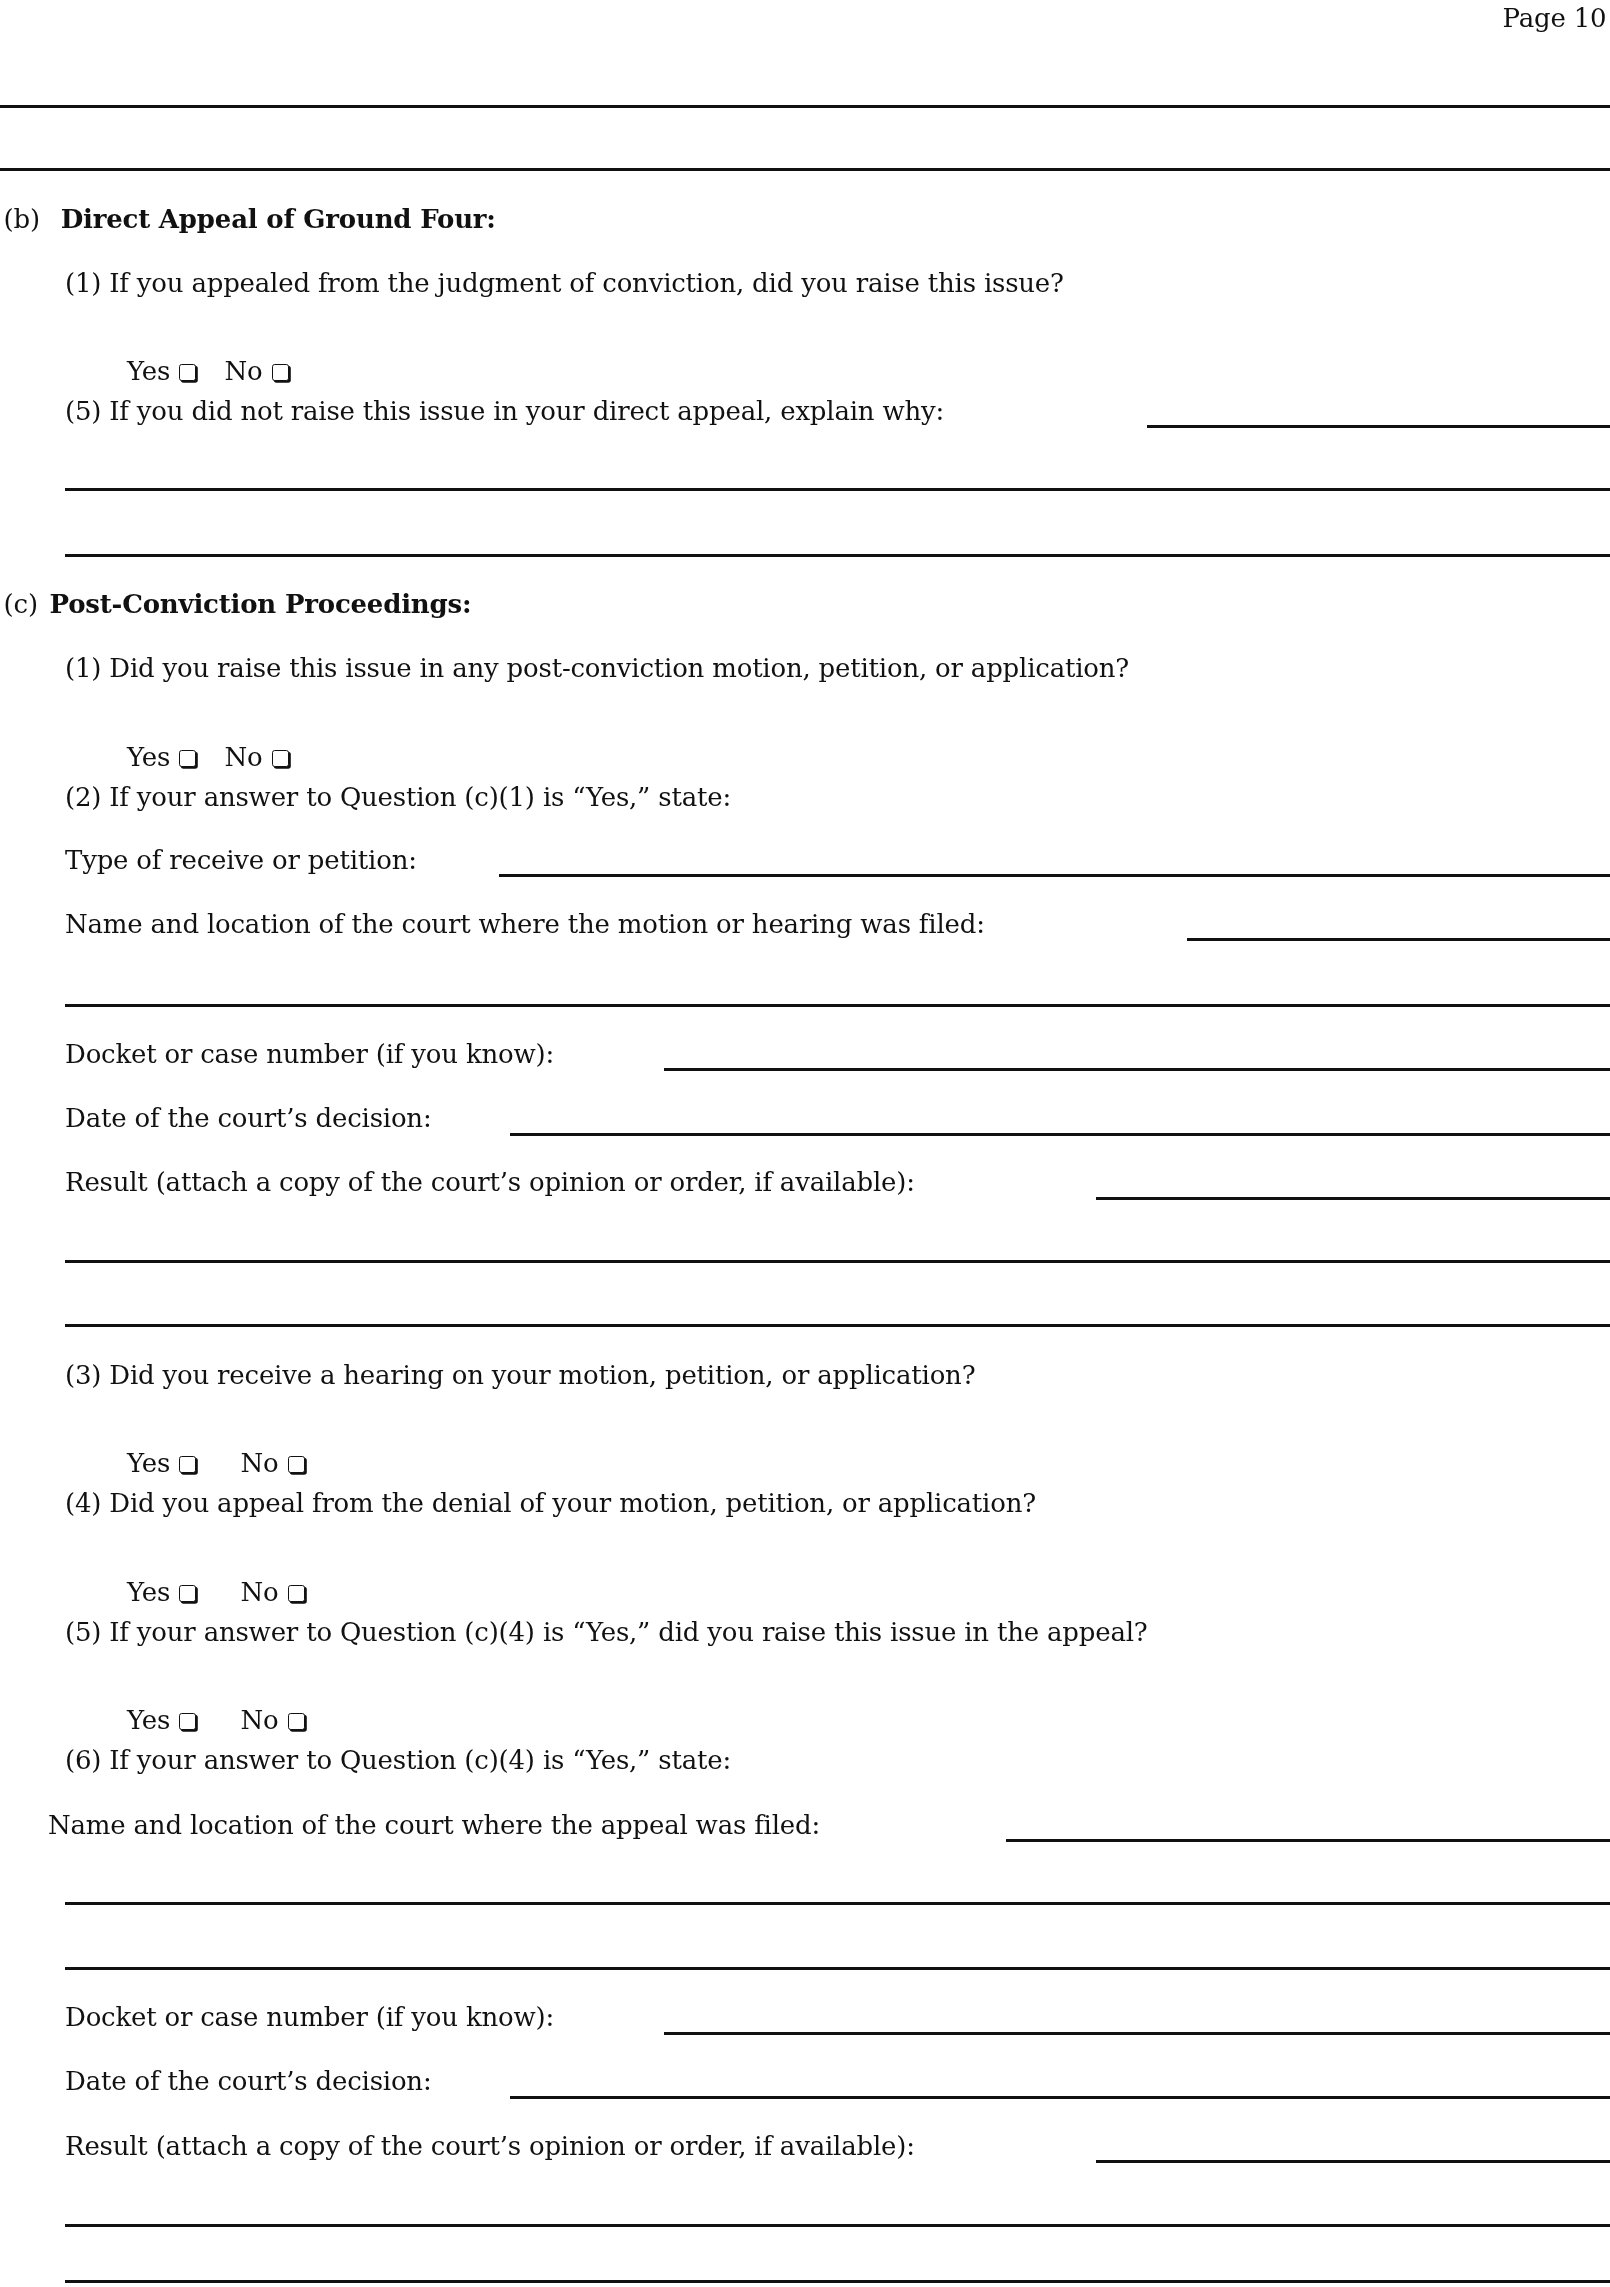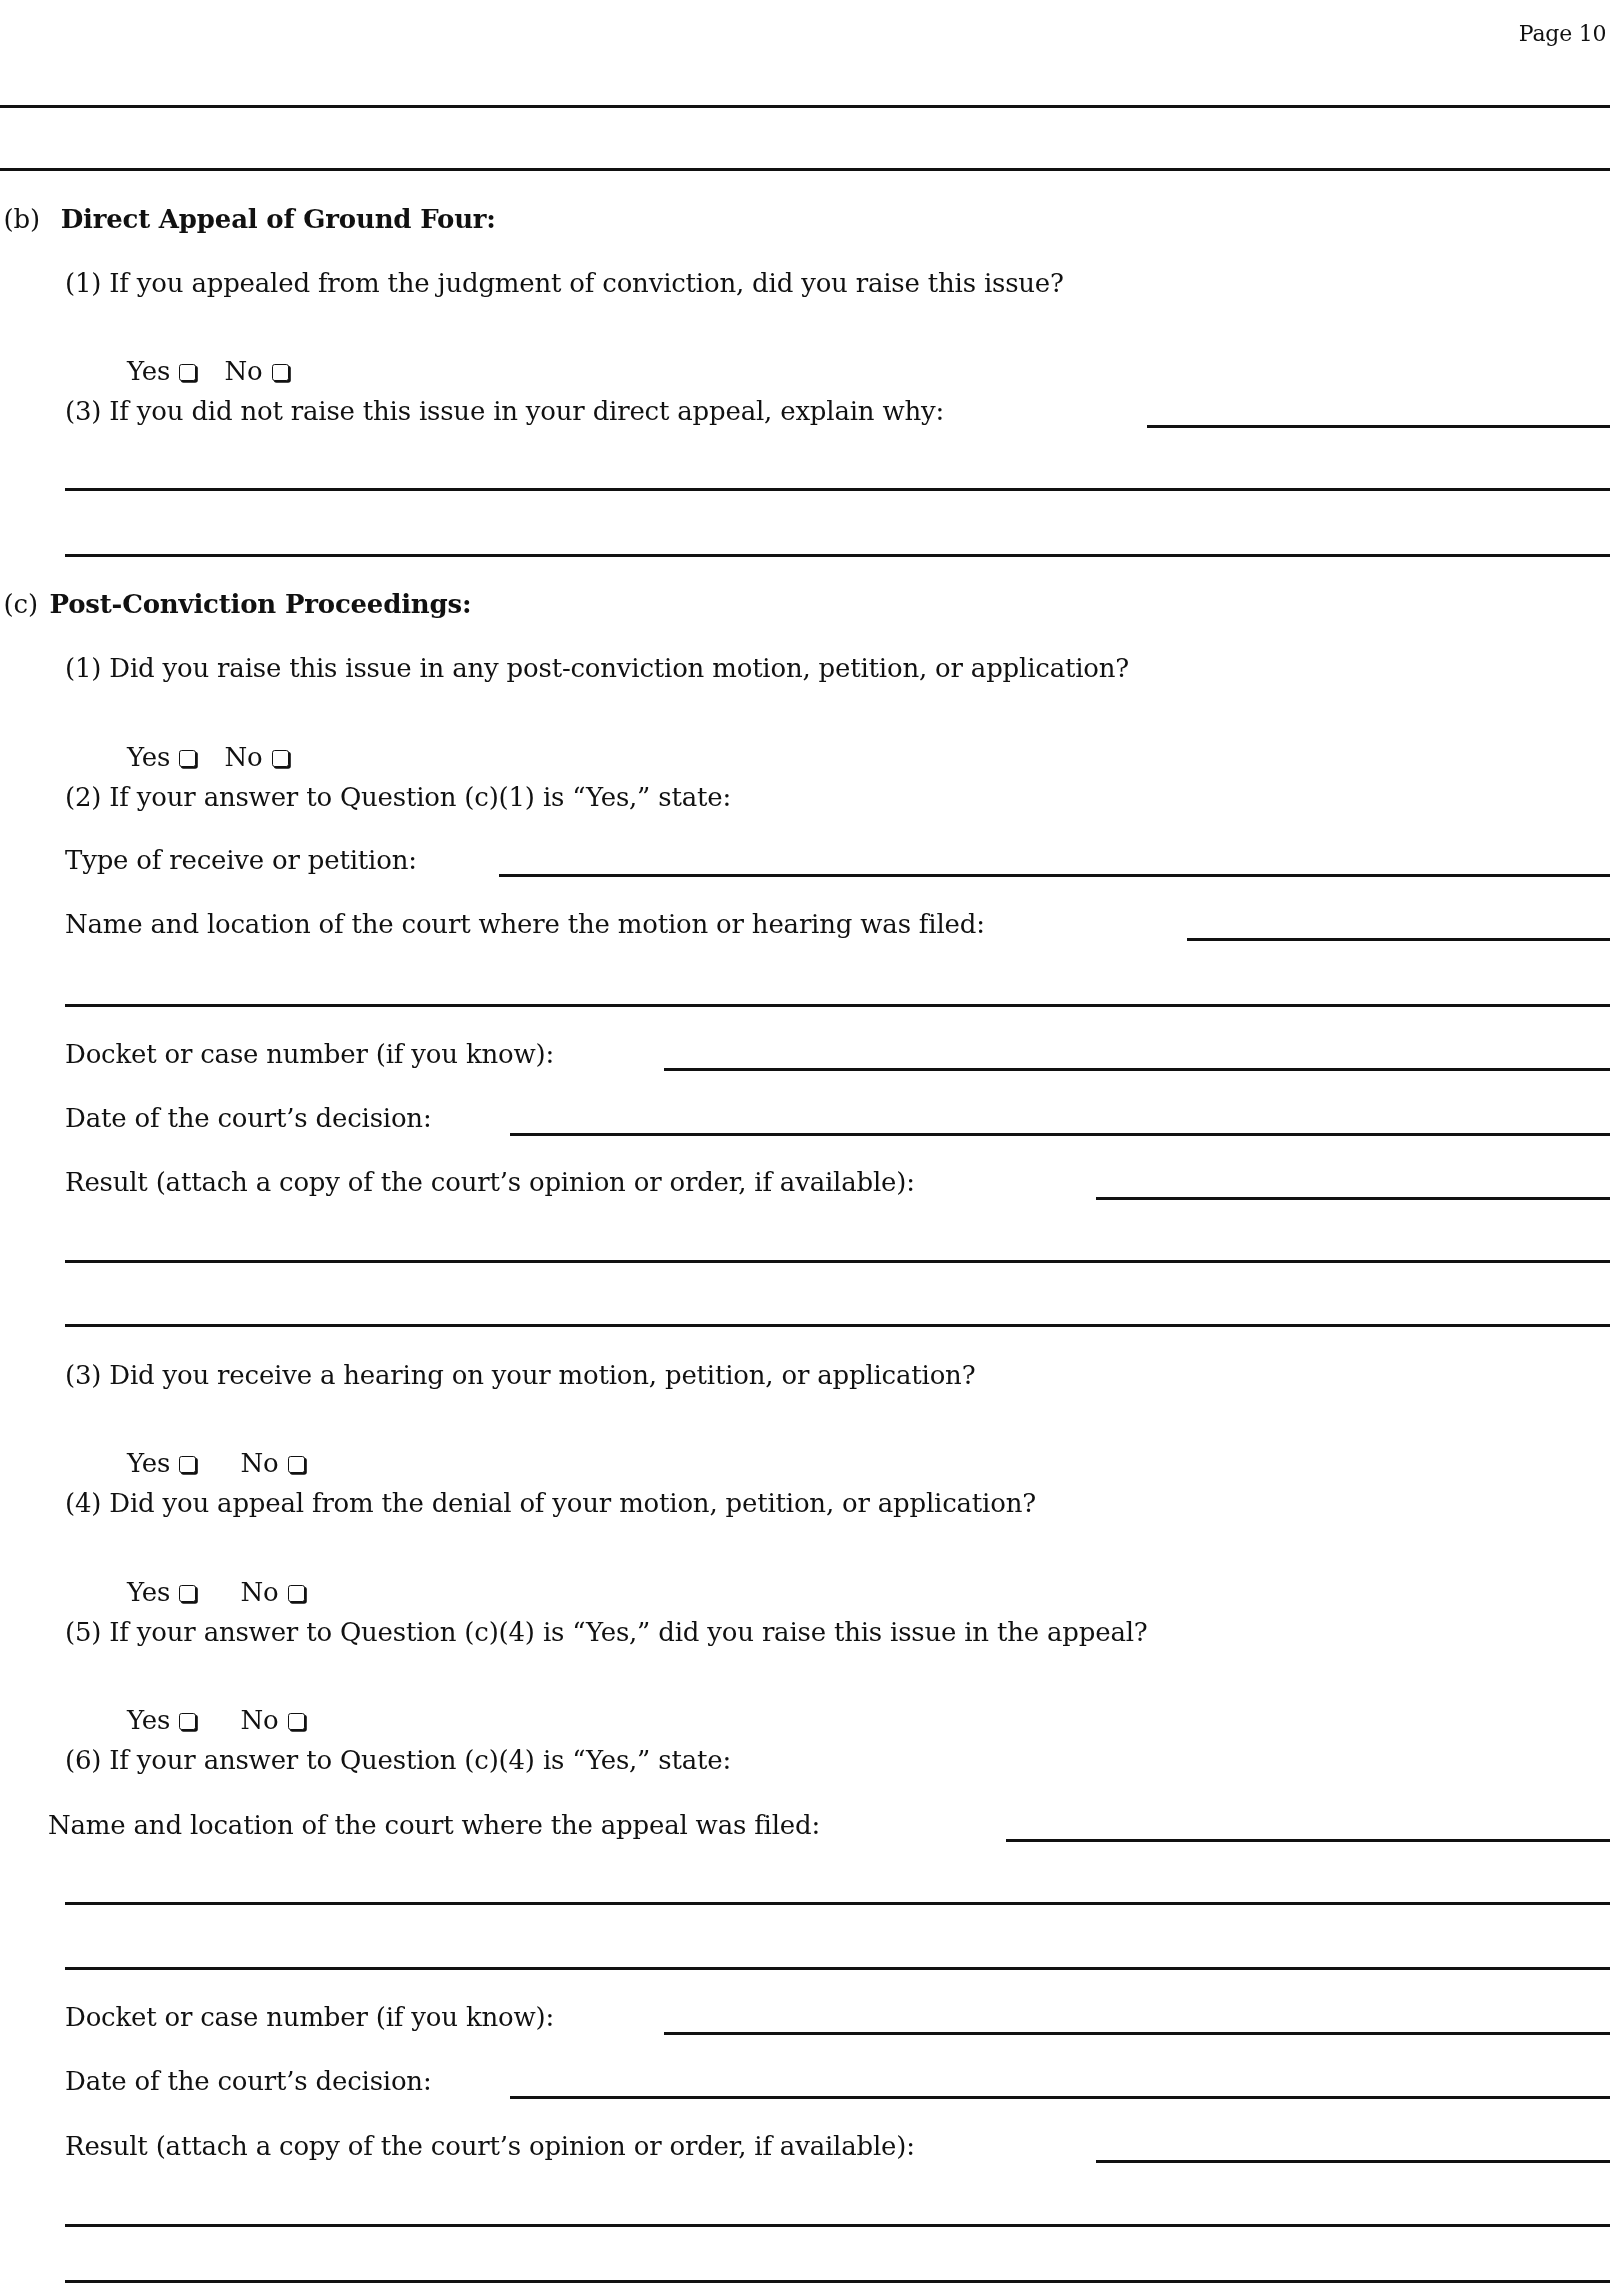--- a/index.html
+++ b/index.html
@@ -5,21 +5,21 @@
   html, body { margin: 0; padding: 0; background: #ffffff; }
   body {
     width: 1610px; height: 2288px; position: relative; overflow: hidden;
     font-family: "DejaVu Serif", "Liberation Serif", serif;
     color: #111111;
   }
   .abs { position: absolute; }
   .txt { font-size: 26px; line-height: 36px; white-space: nowrap; letter-spacing: -0.2px; }
   .bold { font-weight: bold; }
   .rule { position: absolute; height: 2.7px; background: #111; }
-  .page-num { right: 3.6px; top: 16px; font-size: 22px; }
+  .page-num { right: 3.6px; top: 0; font-size: 26px; }
   .cb {
     display: inline-block; width: 15.4px; height: 15.4px;
     border: 1.8px solid #111; border-radius: 2.7px;
     box-shadow: 1.8px 1.8px 0 #111; vertical-align: -0.9px; margin-left: 9px;
     cursor: pointer; background: #fff;
   }
   .yn { left: 127px; margin-top: 24px; }
   .yn .no { margin-left: 20px; }
   .yn.wide .no { margin-left: 36px; }
   .inline-field { position: absolute; height: 2.7px; background: #111; }
@@ -34,21 +34,21 @@
 
 <div class="abs txt" style="left:3.6px; top:201px;">
   <span>(b)</span>
   <span class="bold" style="margin-left:12.7px;">Direct Appeal of Ground Four:</span>
 </div>
 <div class="abs txt" style="left:65px; top:265px;">(1) If you appealed from the judgment of conviction, did you raise this issue?</div>
 <div class="abs txt yn" style="top:329px;">
   <span>Yes</span><span class="cb"></span>
   <span class="no">No</span><span class="cb"></span>
 </div>
-<div class="abs txt" style="left:65px; top:393px;">(3) If you did not raise this issue in your direct appeal, explain why:</div>
+<div class="abs txt" style="left:65px; top:393px;">(5) If you did not raise this issue in your direct appeal, explain why:</div>
 <div class="inline-field" style="left:1147px; width:463px; top:425px;"></div>
 <div class="rule" style="left:65px; width:1545px; top:488px;"></div>
 <div class="rule" style="left:65px; width:1545px; top:554px;"></div>
 
 <div class="abs txt" style="left:3.6px; top:586px;">
   <span>(c)</span>
   <span class="bold" style="margin-left:3.6px;">Post-Conviction Proceedings:</span>
 </div>
 <div class="abs txt" style="left:65px; top:650px;">(1) Did you raise this issue in any post-conviction motion, petition, or application?</div>
 <div class="abs txt yn" style="top:715px;">

